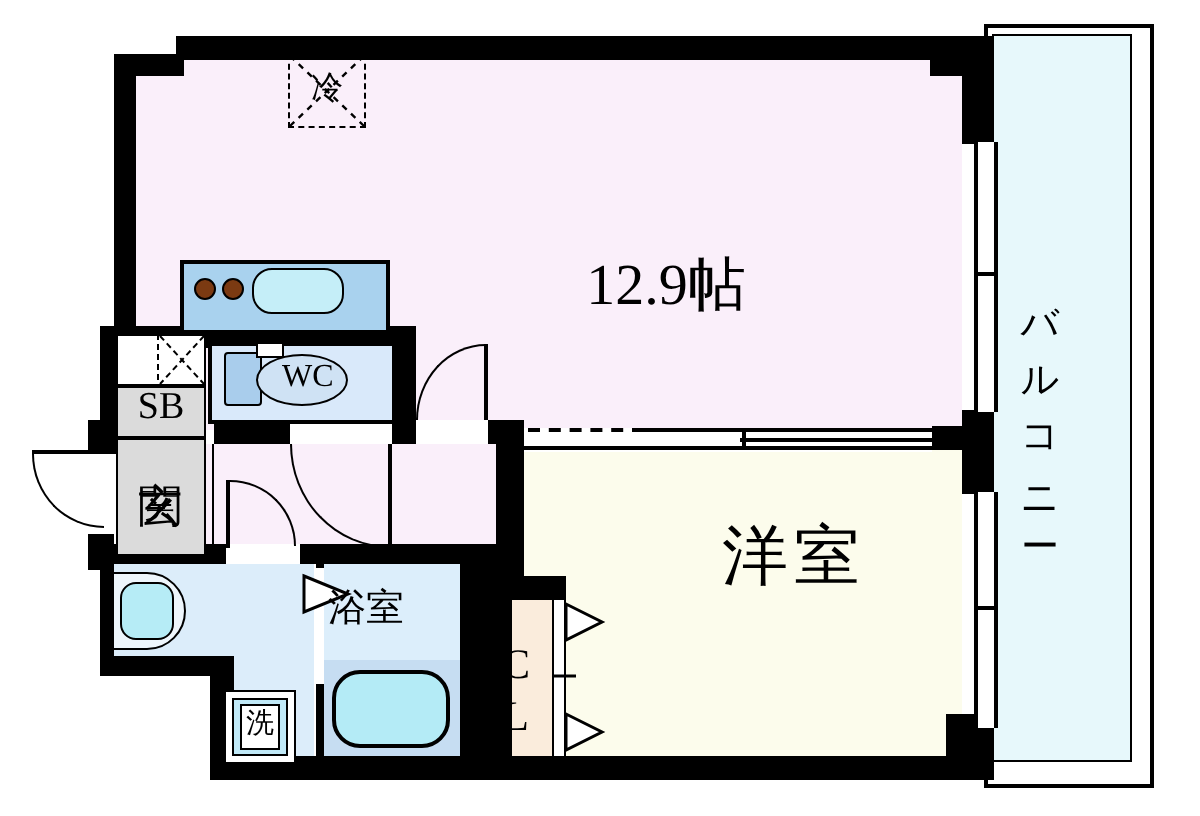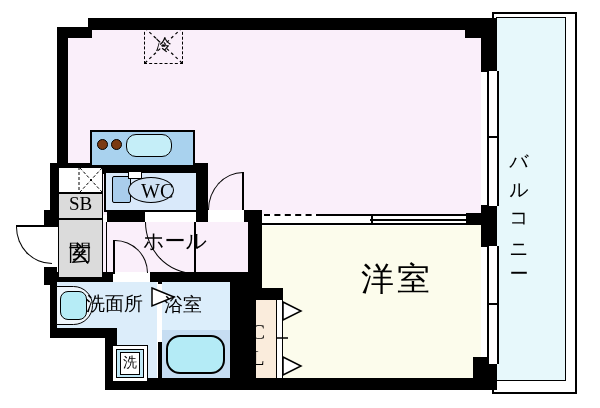--- a/index.html
+++ b/index.html
@@ -128,23 +128,22 @@
     <g fill="#fff" stroke="#000" stroke-width="1.5">
       <polygon points="283,302 301,311 283,320"></polygon>
       <polygon points="283,357 301,366 283,375"></polygon>
       <line x1="276" y1="338" x2="288" y2="338"></line>
     </g>
     <g fill="#fff" stroke="#000" stroke-width="1.5">
       <polygon points="152,288 174,297 152,306"></polygon>
     </g>
   </svg>
 
+  <div class="lbl ctr" style="left:264px;top:128px;width:138px;font-size:29px;">12.9帖</div>
   <div class="lbl ctr" style="left:332px;top:262px;width:130px;font-size:33px;letter-spacing:3px;">洋室</div>
   <div class="lbl vtext" style="left:509px;top:140px;font-size:19px;letter-spacing:9px;">バルコニー</div>
-  <div class="lbl ctr" style="left:133px;top:230px;width:84px;font-size:21px;">ホール</div>
   <div class="lbl vtext" style="left:69px;top:223px;font-size:22px;letter-spacing:2px;">玄関</div>
   <div class="lbl ctr" style="left:58px;top:194px;width:45px;font-size:19px;">SB</div>
-  <div class="lbl" style="left:141px;top:181px;font-size:20px;">WC</div>
-  <div class="lbl" style="left:86px;top:294px;font-size:19px;">洗面所</div>
+  <div class="lbl" style="left:141px;top:181px;font-size:16px;">WC</div>
   <div class="lbl" style="left:164px;top:295px;font-size:19px;">浴室</div>
   <div class="lbl vtext" style="left:247px;top:320px;font-size:21px;letter-spacing:2px;">CL</div>
 
 </div>
 
 </body></html>

